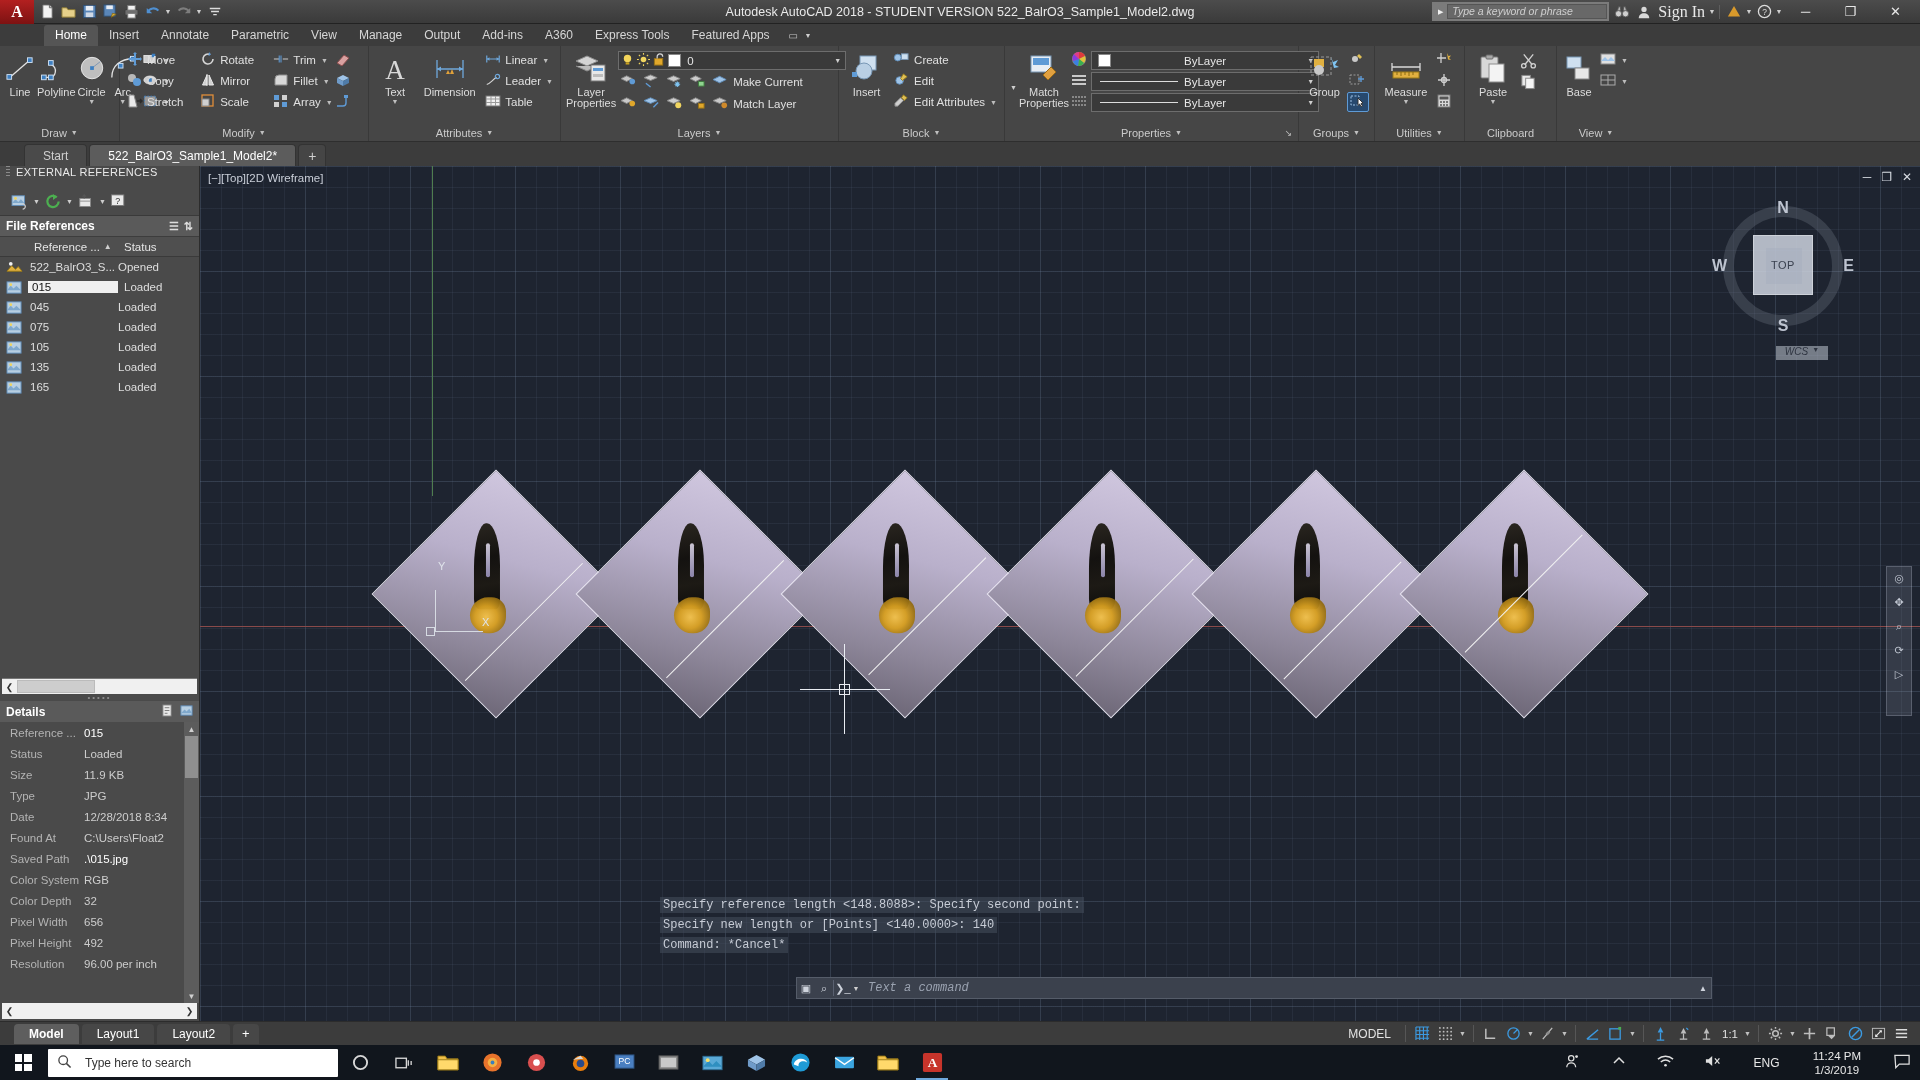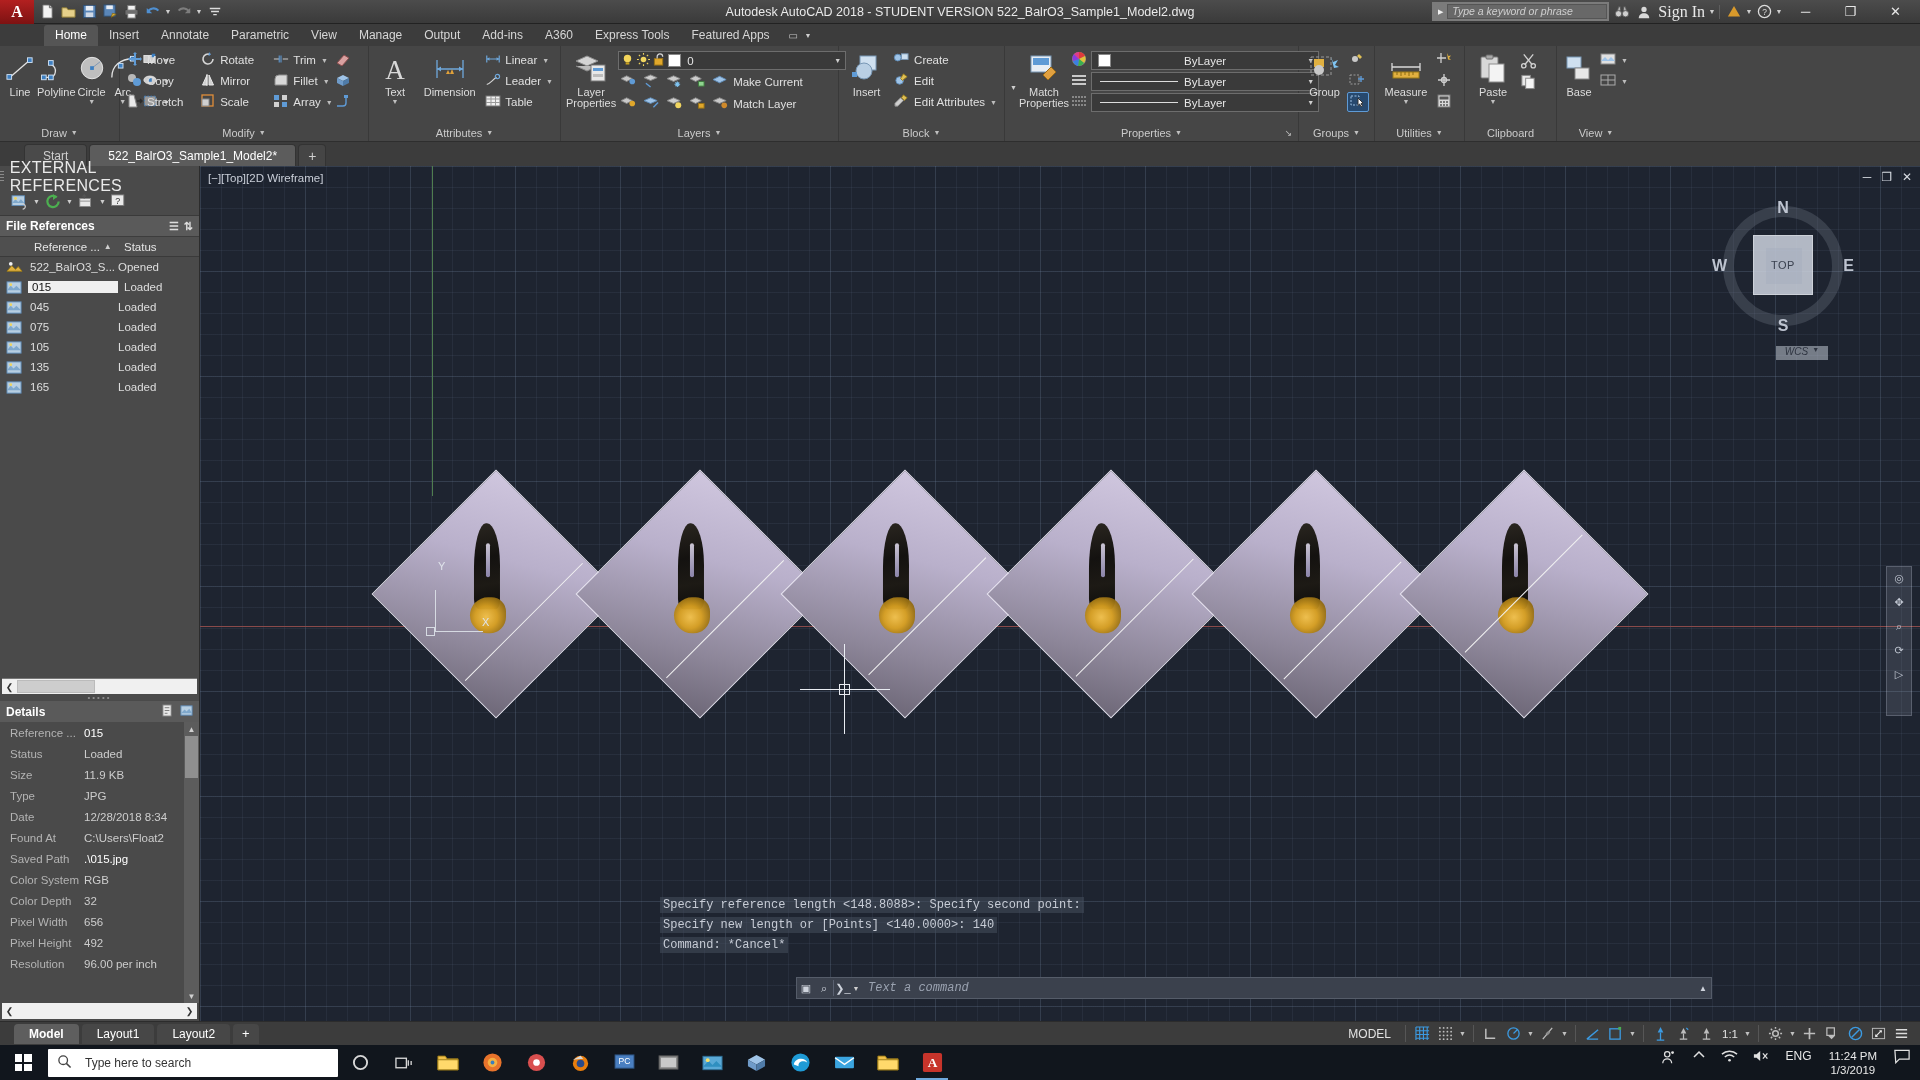--- a/index.html
+++ b/index.html
@@ -122,22 +122,22 @@
   .ftab.active { background:#5c5c5c; color:#fff;}
   .ftab.plus { padding:0 9px; background:#454545; font-size:14px;}
 
   
   .palette {
     position:absolute; top:166px; left:0; width:200px; bottom:59px;
     background:#4a4a4a; border-right:1px solid #2c2c2c;
     display:flex; flex-direction:column;
   }
   .pal-head {
-    height:22px; display:flex; align-items:center; gap:6px; 
-    font-size:16px; color:#eaeaea; letter-spacing:.3px;
+    height:22px; display:flex; align-items:flex-start; gap:6px; padding-left:6px;
+    font-size:11px; color:#eaeaea; letter-spacing:.3px;
   }
   .grip { width:4px; height:12px; background:
      repeating-linear-gradient(#8a8a8a 0 1px,transparent 1px 3px); }
   .pal-toolbar {
     height:28px; display:flex; align-items:center; gap:3px; padding-left:10px;
     border-bottom:1px solid #3a3a3a;
   }
   .pt-ic { width:20px; height:20px; display:flex; align-items:center; justify-content:center; font-size:12px;}
   .pt-ar { font-size:7px; color:#cdcdcd;}
   .section-head {
@@ -335,21 +335,21 @@
     display:flex; align-items:center; gap:13px; padding-left:9px; margin-left:2px;
   }
   .tsearch .t { font-size:12px; color:#333; }
   .tsk-ic {
     width:44px; height:35px; display:flex; align-items:center; justify-content:center;
     font-size:15px; position:relative;
   }
   .tsk-ic.active::after{
     content:''; position:absolute; bottom:0; left:6px; right:6px; height:2px; background:#6fa8dc;
   }
-  .tray { margin-left:auto; display:flex; gap:3px; padding-right:4px; color:#e8e8e8;}
+  .tray { margin-left:auto; display:flex; align-items:center; gap:19px; padding-right:4px; color:#e8e8e8;}
   .tray .ti { font-size:12px; padding:0 6px;}
   .clock { font-size:11.5px; line-height:14px; text-align:center; padding:0 8px;}
 </style>
 </head>
 <body>
 
 <div class="app">
 
   <div class="titlebar">
     <div class="appbtn">A</div>

